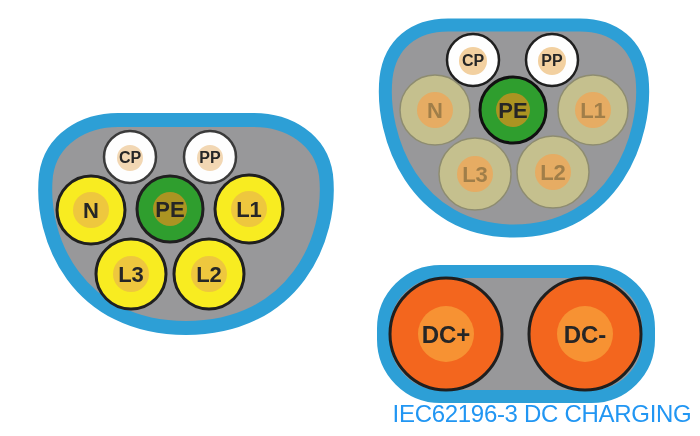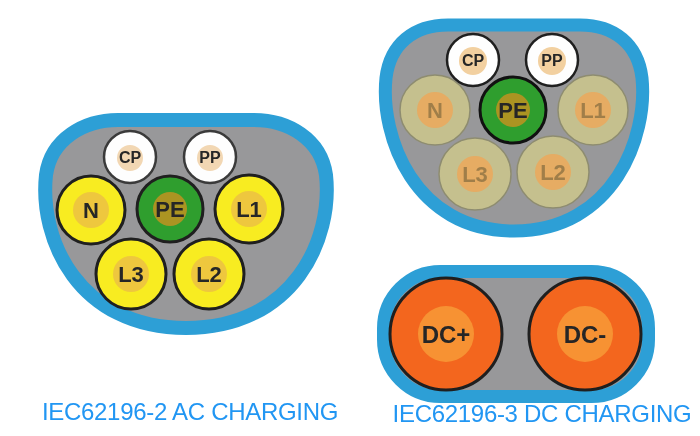--- a/index.html
+++ b/index.html
@@ -142,16 +142,15 @@
       <circle cx="72" cy="74" r="28" fill="#f79233"></circle>
       <text class="pin-power" x="72" y="83">DC+</text>
     </g>
     <g>
       <circle cx="211" cy="74" r="56" fill="#f3661e" stroke="#1f1f1f" stroke-width="3"></circle>
       <circle cx="211" cy="74" r="28" fill="#f79233"></circle>
       <text class="pin-power" x="211" y="83">DC-</text>
     </g>
   </svg>
 
-  <div id="ac-caption" class="caption">IEC62196-2 AC CHARGING</div>
   <div id="dc-caption" class="caption">IEC62196-3 DC CHARGING</div>
 
 </div>
 
 </body></html>

